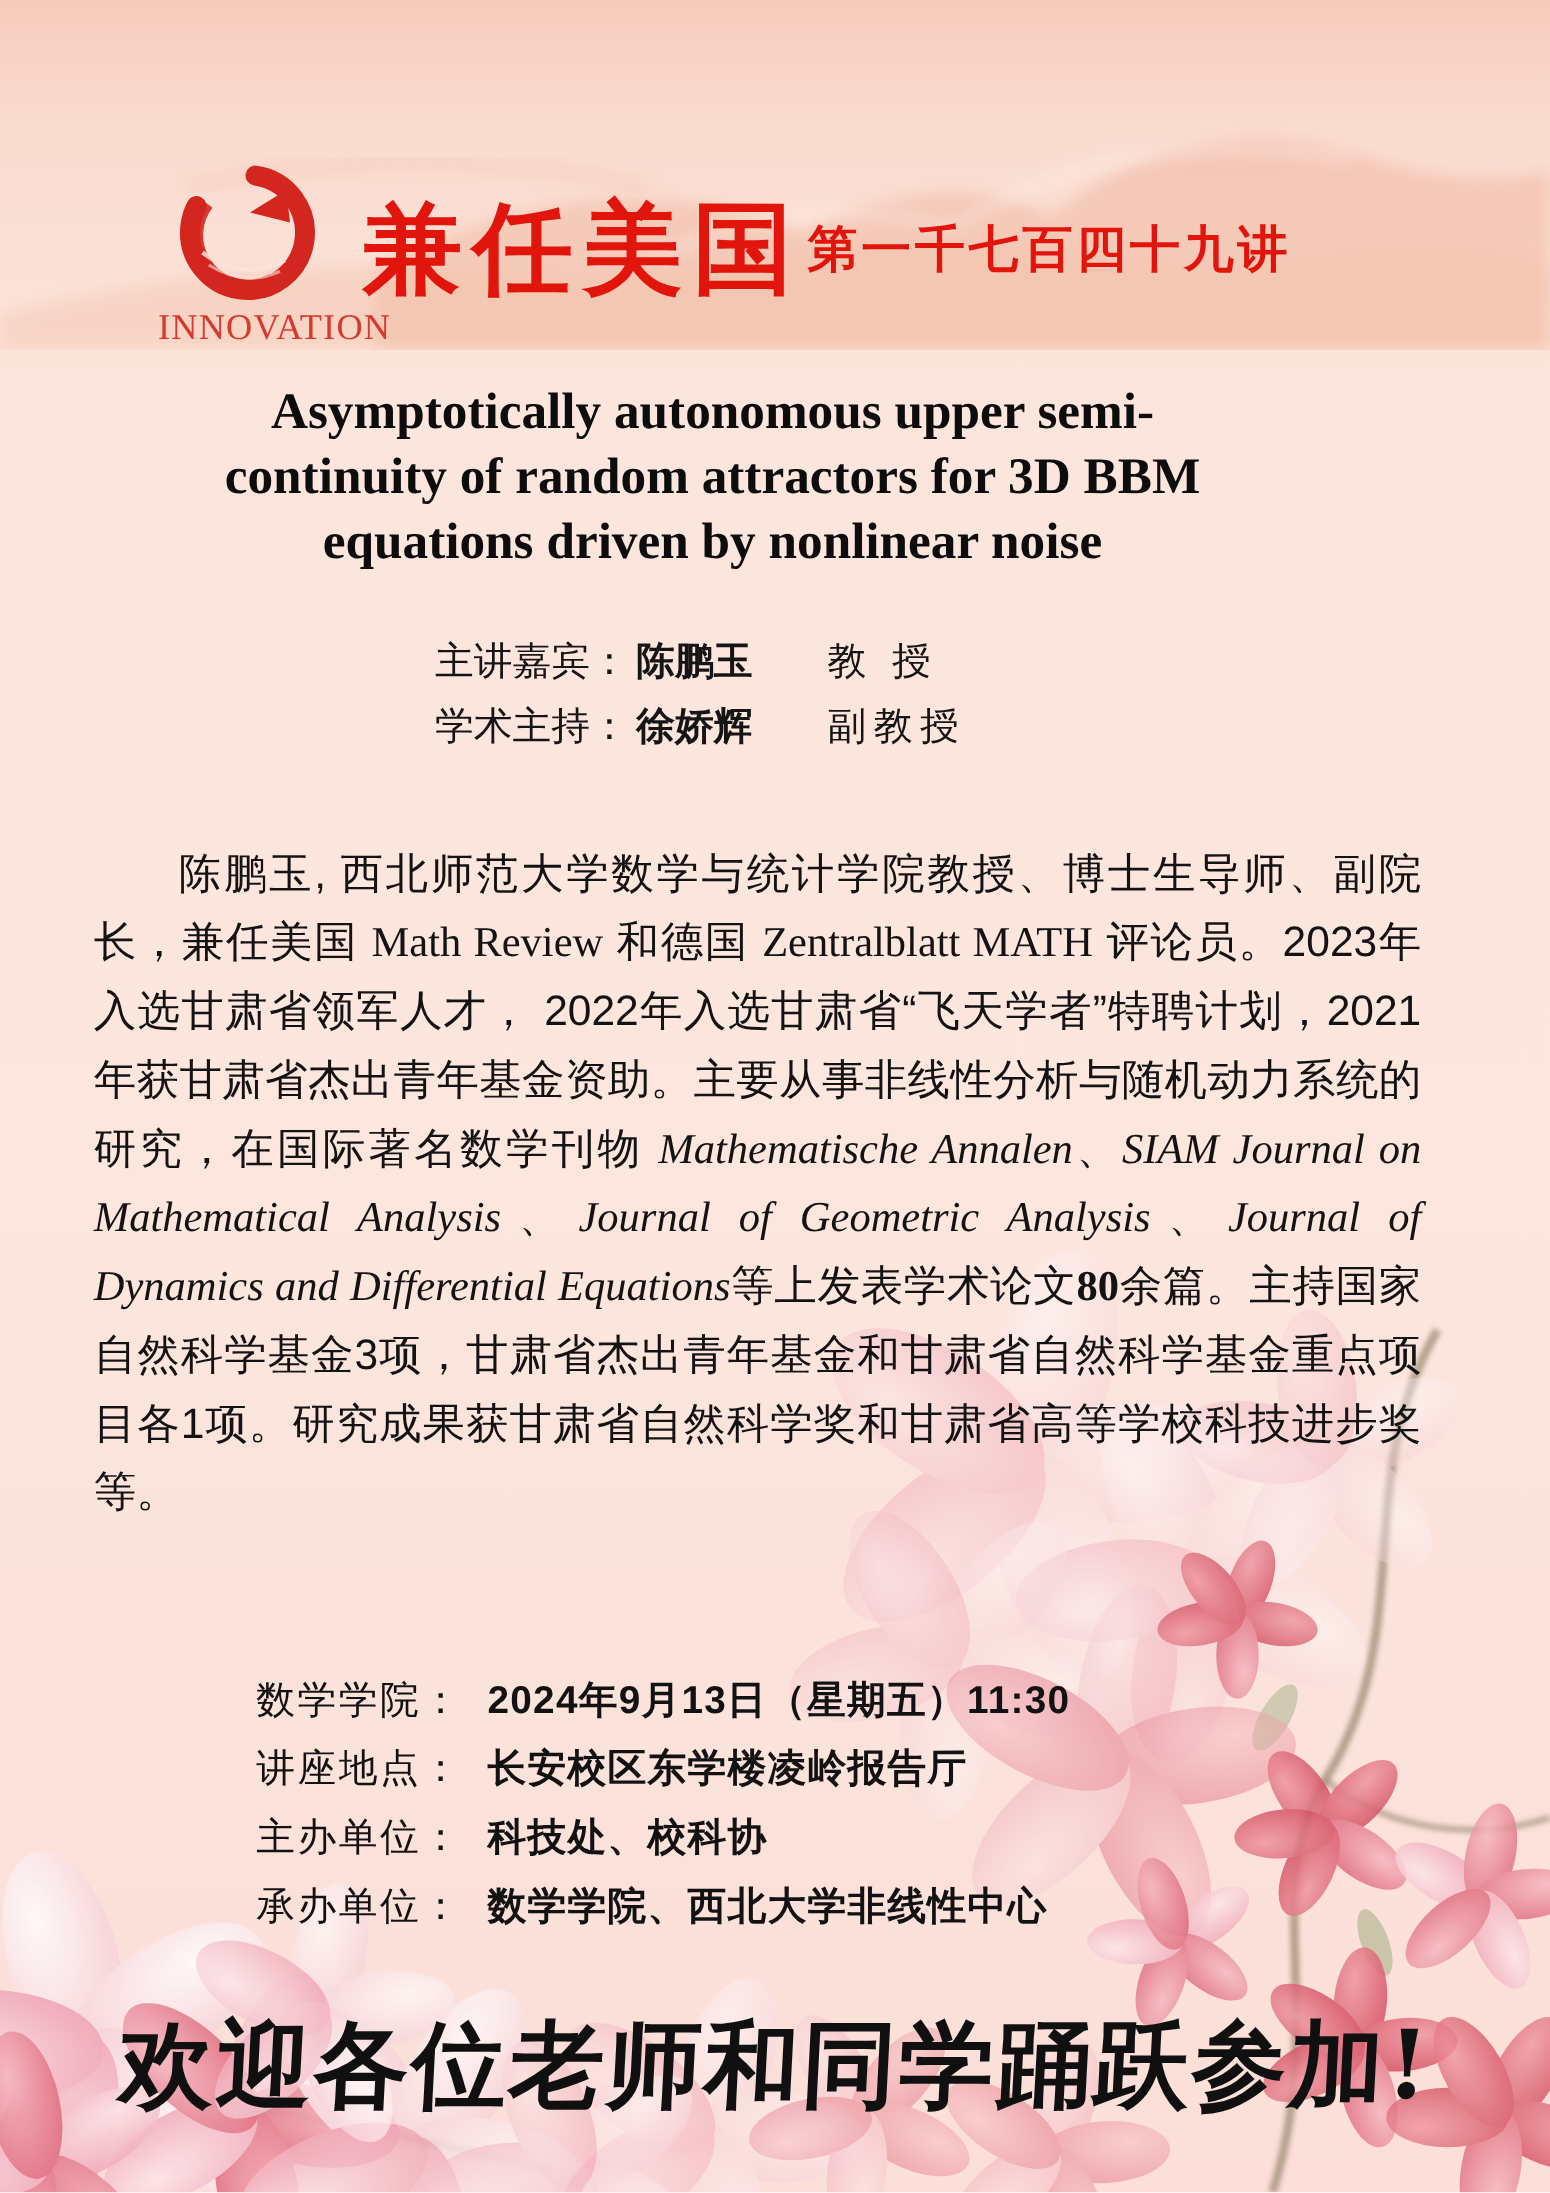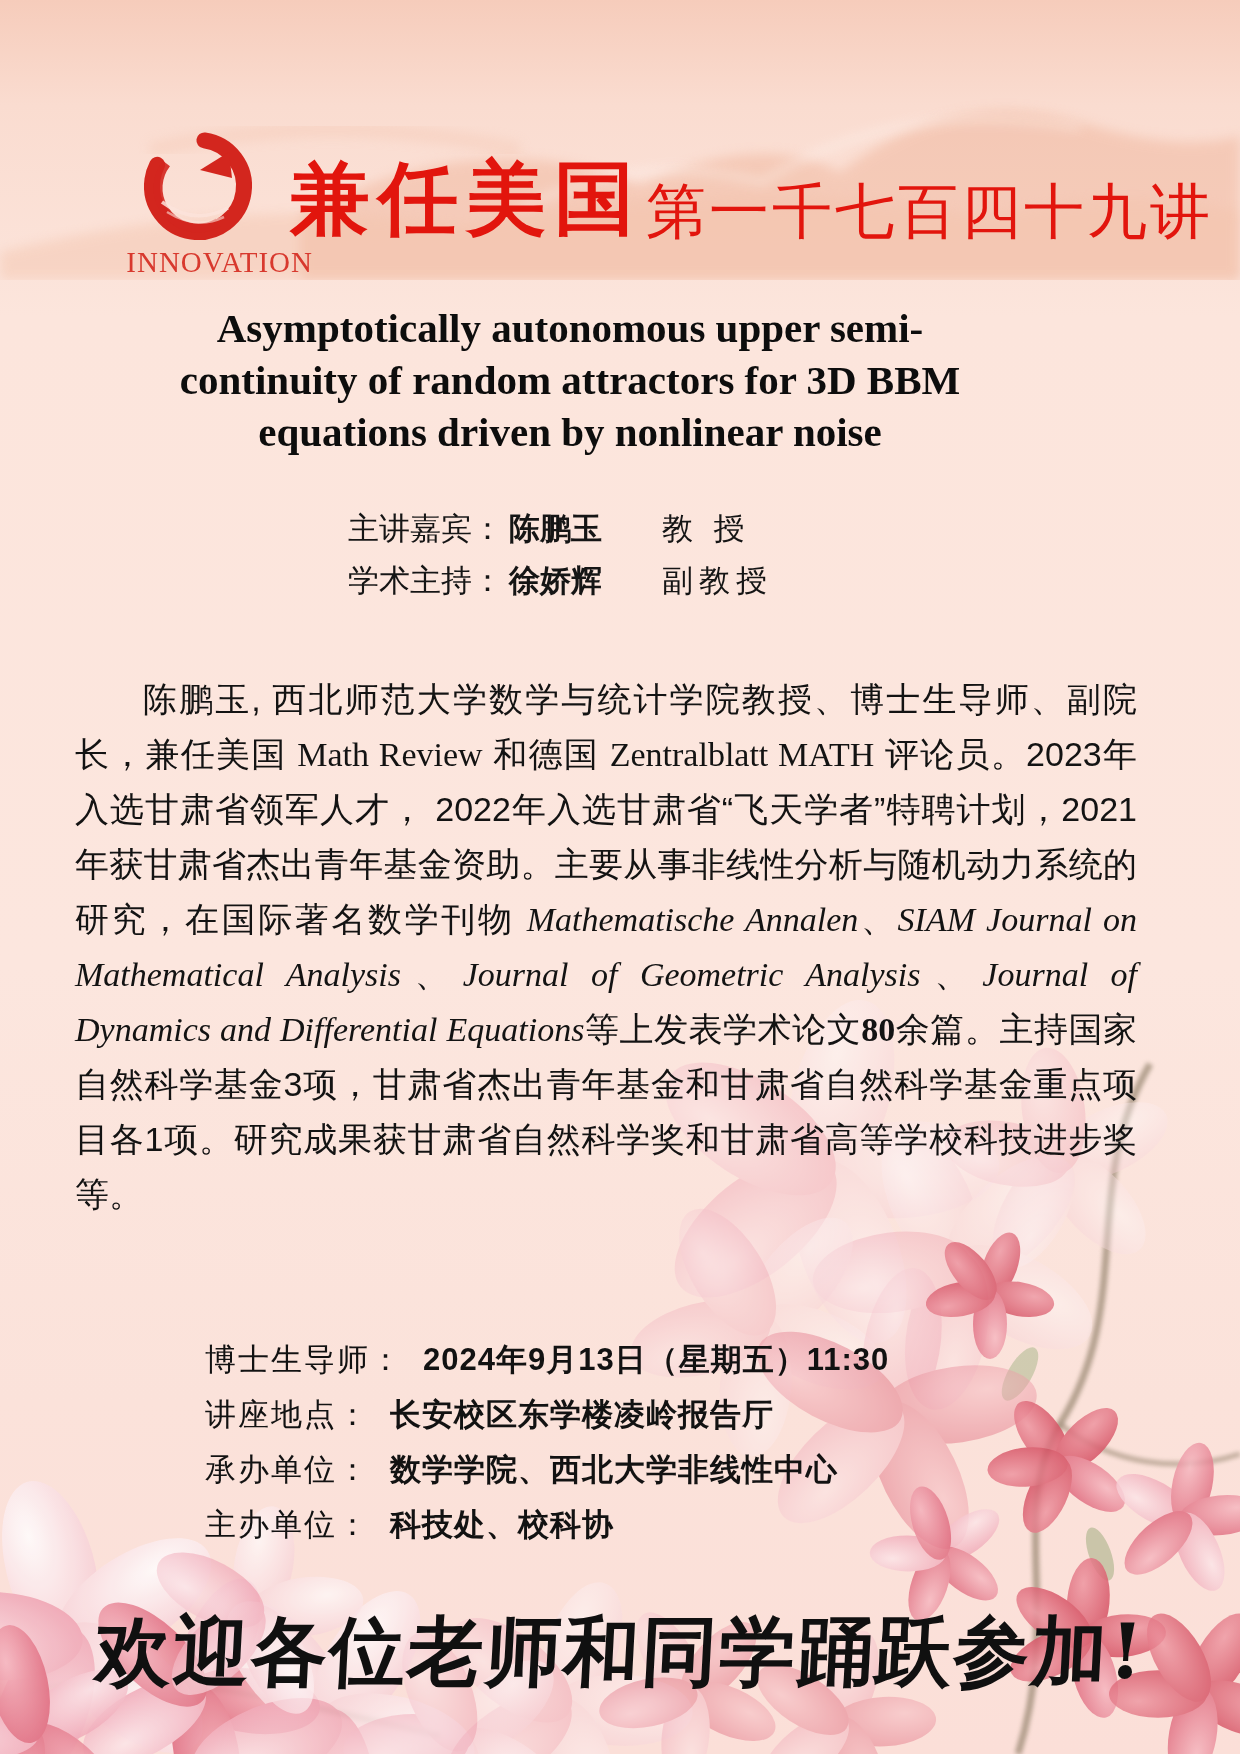--- a/index.html
+++ b/index.html
@@ -9,21 +9,21 @@
           background:linear-gradient(180deg,#f6ccbb 0%,#fadcd0 6%,#fce5dc 18%,#fce6de 55%,#fbe2da 80%,#fbdfd8 100%);}
   svg.art{position:absolute;left:0;pointer-events:none;}
   #mountains{top:0;}
   #flowers{top:994px;}
 
   .logo-wrap{position:absolute;left:132px;top:116px;}
   .logo-caption{position:absolute;left:103px;top:246px;width:210px;text-align:right;
       font-family:"Liberation Serif",serif;font-size:29px;letter-spacing:1px;color:#d8392e;}
   .forum-title{position:absolute;left:290px;top:146px;font-size:80px;font-weight:900;
       letter-spacing:8px;color:#e2150d;font-family:"Liberation Sans",sans-serif;}
-  .lecture-no{position:absolute;left:646px;top:172px;font-size:60px;font-weight:400;
+  .lecture-no{position:absolute;left:646px;top:172px;font-size:40px;font-weight:700;
       letter-spacing:3px;color:#e2150d;}
 
   .talk-title{position:absolute;left:0;top:302px;width:1140px;text-align:center;
       font-family:"Liberation Serif",serif;font-weight:bold;font-size:41px;
       line-height:52px;color:#0d0d0d;}
 
   .people{position:absolute;left:348px;top:503px;font-size:31px;color:#151515;line-height:52px;}
   .person-row .p-name{margin-left:6px;font-weight:bold;}
   .person-row .p-title{margin-left:60px;letter-spacing:6px;}
 
@@ -162,28 +162,28 @@
     </div>
     <div class="person-row">
       <span class="p-label">学术主持：</span><span class="p-name">徐娇辉</span><span class="p-title">副教授</span>
     </div>
   </div>
 
   <div class="bio"><span class="seg-cn">陈鹏玉, 西北师范大学数学与统计学院教授、博士生导师、副院长，兼任美国 </span><span class="seg-en">Math Review</span><span class="seg-cn"> 和德国 </span><span class="seg-en">Zentralblatt MATH</span><span class="seg-cn"> 评论员。2023年入选甘肃省领军人才， 2022年入选甘肃省“飞天学者”特聘计划，2021年获甘肃省杰出青年基金资助。主要从事非线性分析与随机动力系统的研究，在国际著名数学刊物 </span><span class="seg-it">Mathematische Annalen</span><span class="seg-cn">、</span><span class="seg-it">SIAM Journal on Mathematical Analysis</span><span class="seg-cn">、</span><span class="seg-it">Journal of Geometric Analysis</span><span class="seg-cn">、</span><span class="seg-it">Journal of Dynamics and Differential Equations</span><span class="seg-cn">等上发表学术论文</span><span class="seg-bold">80</span><span class="seg-cn">余篇。主持国家自然科学基金3项，甘肃省杰出青年基金和甘肃省自然科学基金重点项目各1项。研究成果获甘肃省自然科学奖和甘肃省高等学校科技进步奖等。</span></div>
 
   <div class="info">
     <div class="info-row">
-      <span class="info-label">博士生导师：</span><span class="info-value">2024年9月13日（星期五）11:30</span>
+      <span class="info-label">数学学院：</span><span class="info-value">2024年9月13日（星期五）11:30</span>
     </div>
     <div class="info-row">
       <span class="info-label">讲座地点：</span><span class="info-value">长安校区东学楼凌岭报告厅</span>
     </div>
     <div class="info-row">
-      <span class="info-label">承办单位：</span><span class="info-value">数学学院、西北大学非线性中心</span>
+      <span class="info-label">主办单位：</span><span class="info-value">科技处、校科协</span>
     </div>
     <div class="info-row">
-      <span class="info-label">主办单位：</span><span class="info-value">科技处、校科协</span>
+      <span class="info-label">承办单位：</span><span class="info-value">数学学院、西北大学非线性中心</span>
     </div>
   </div>
 
   <div class="welcome">欢迎各位老师和同学踊跃参加!</div>
 
 </div>
 
 </body></html>

